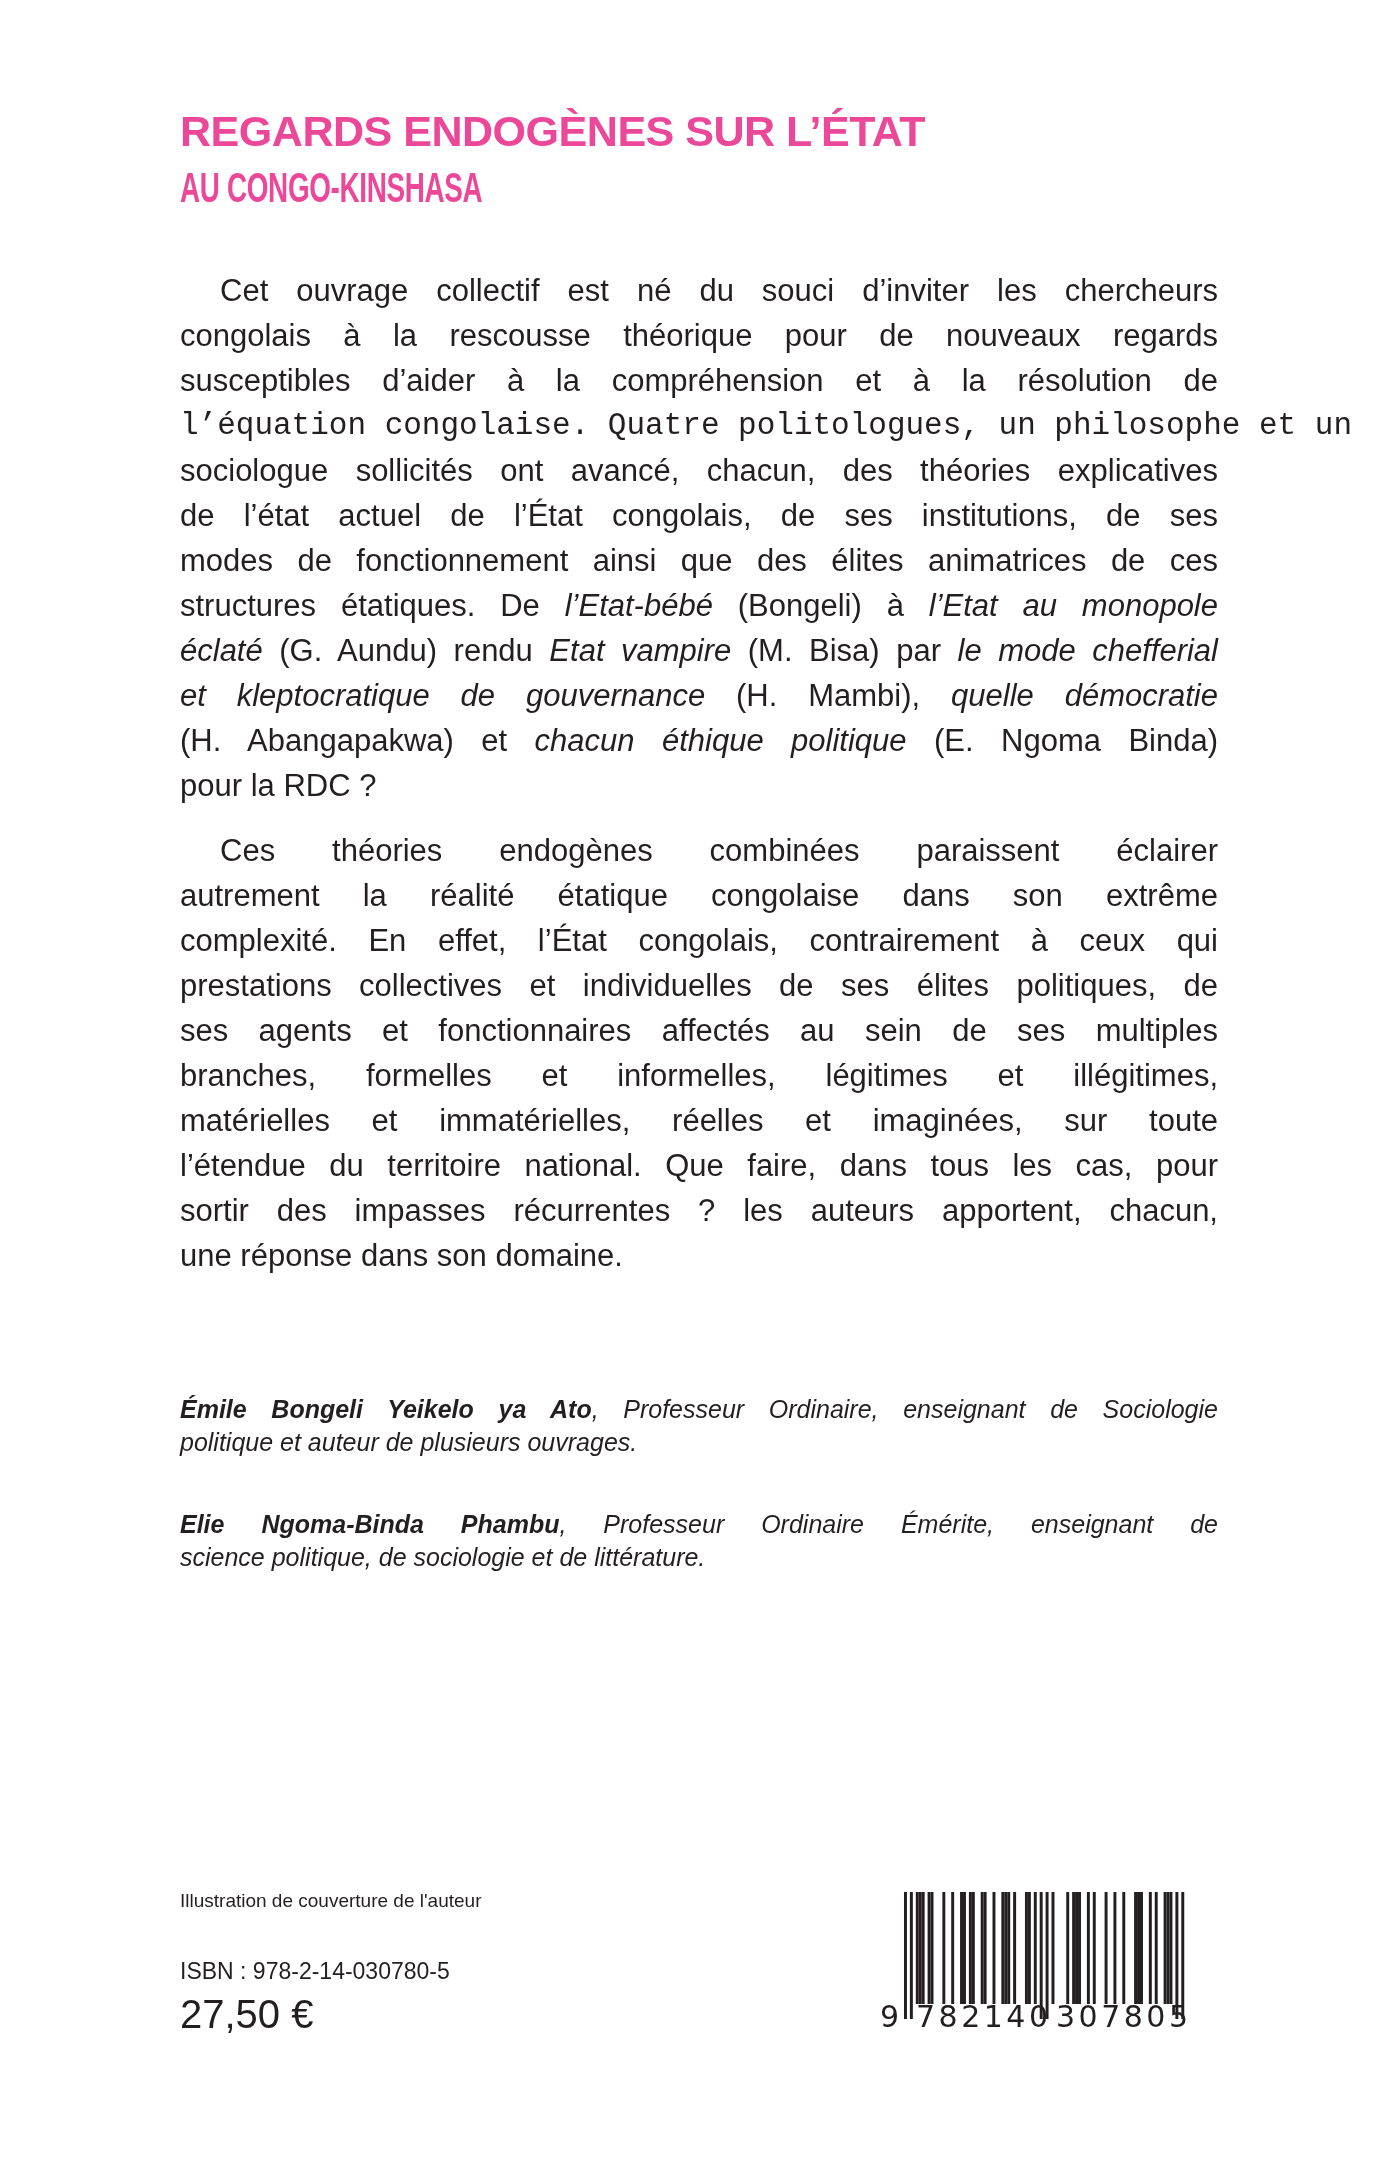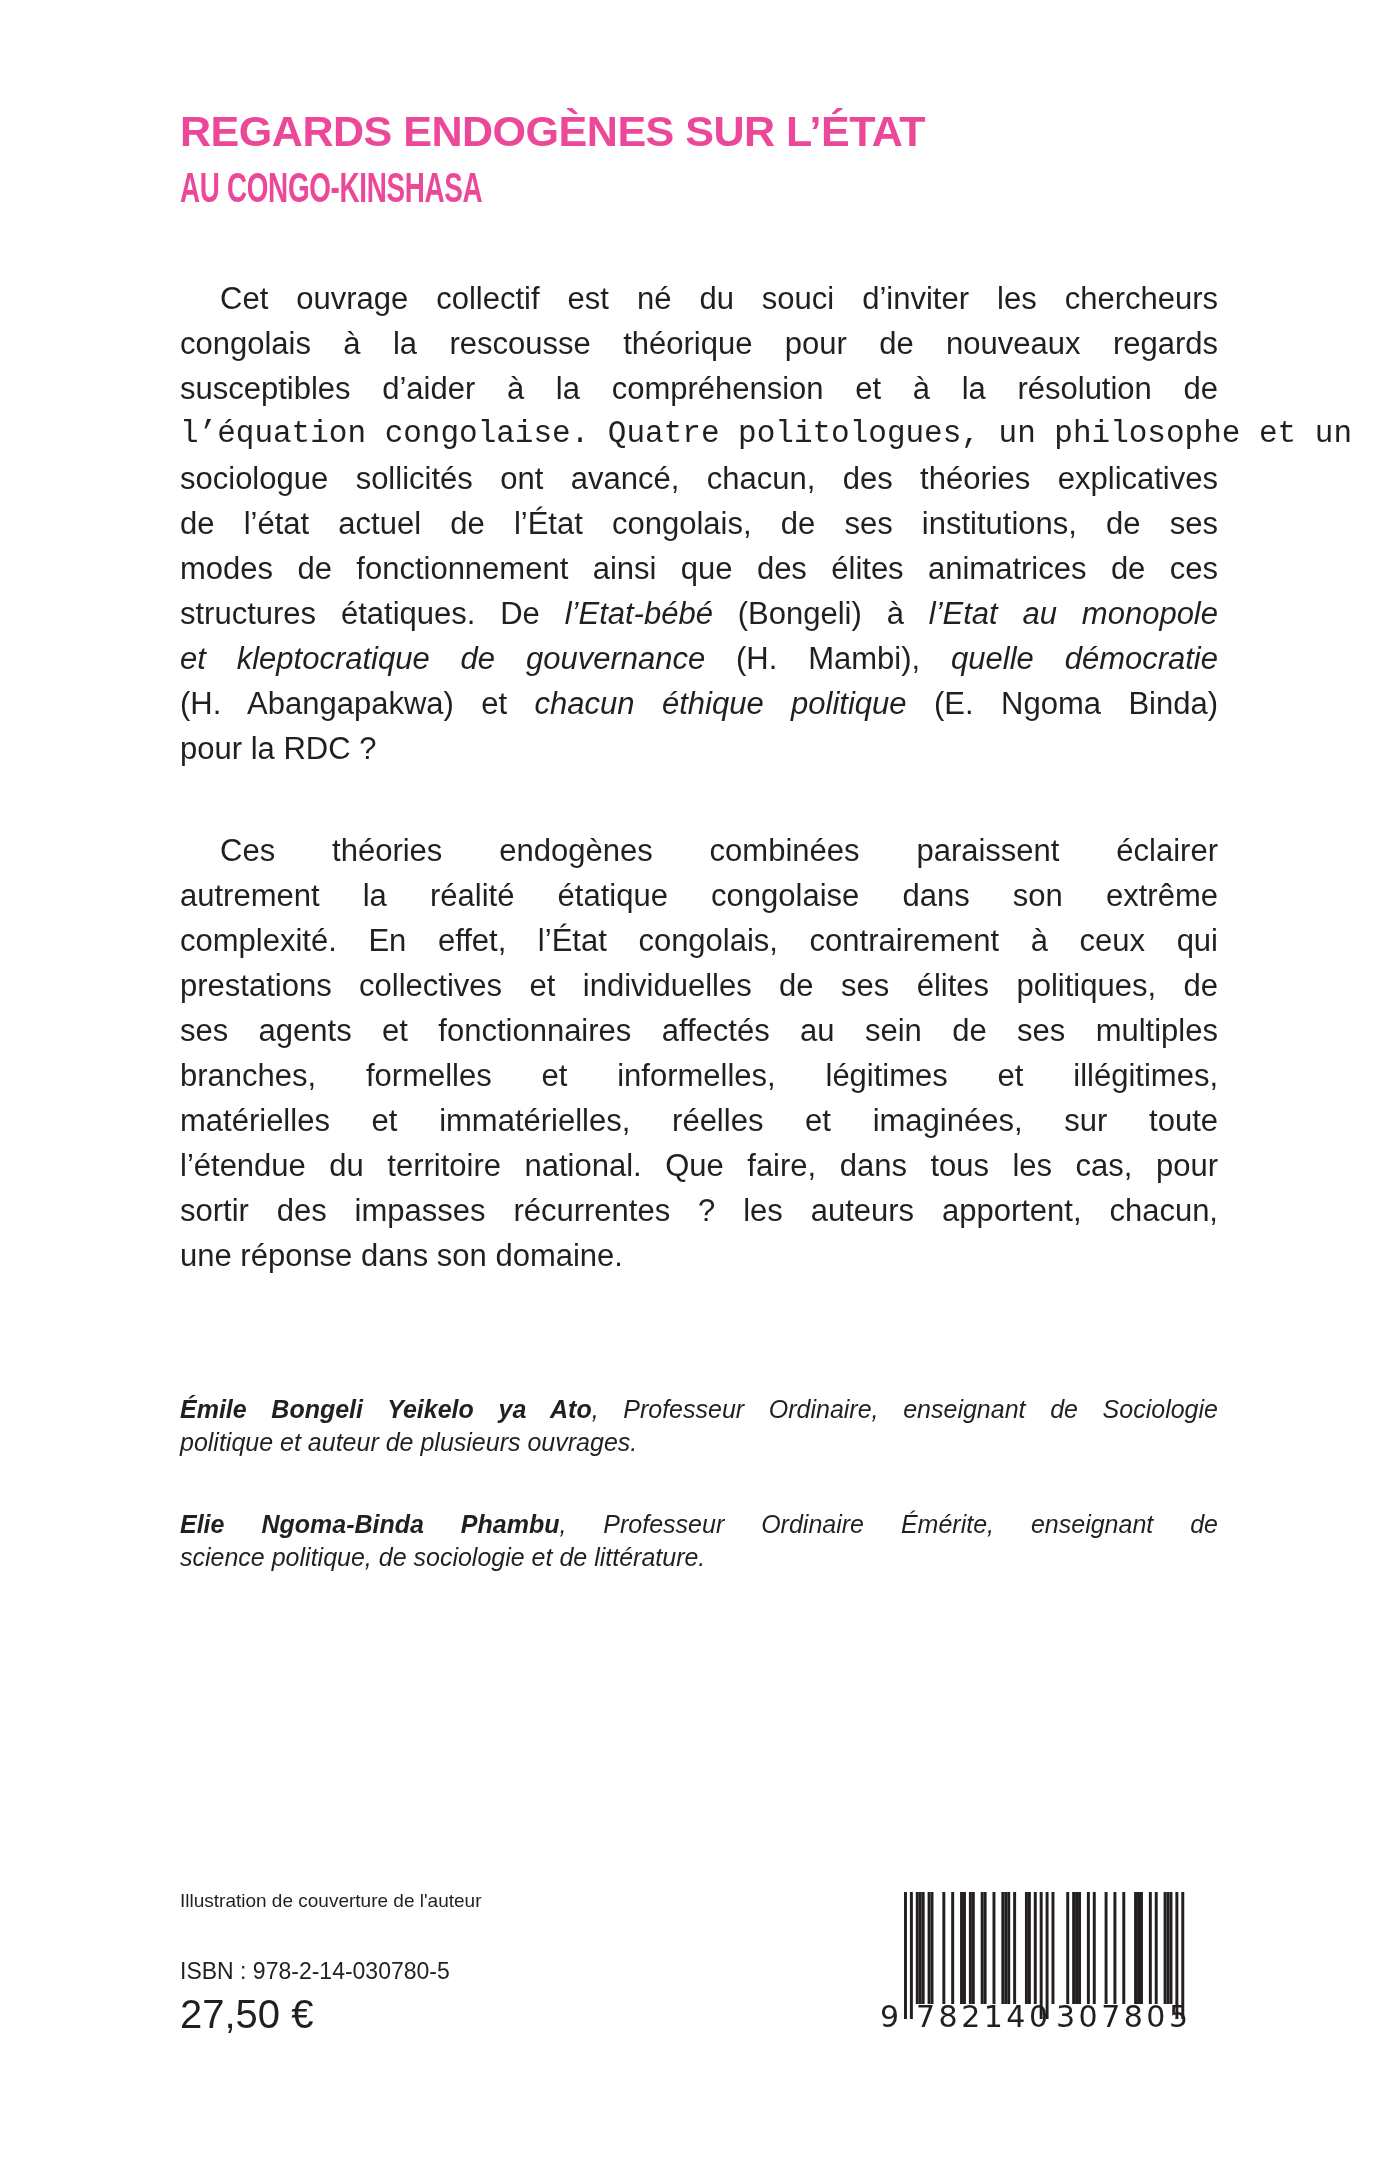--- a/index.html
+++ b/index.html
@@ -49,28 +49,29 @@
 </style>
 </head>
 <body>
 
 <div class="title">
   <span class="tl" style="transform: scaleX(1.02542);">REGARDS ENDOGÈNES SUR L’ÉTAT</span>
   <span class="tl" style="transform: scaleX(0.663426);">AU CONGO-KINSHASA</span>
 </div>
 
 <div class="body para1">
-    <span class="line indent" style="white-space: nowrap; margin-top: 8px;"><span>Cet ouvrage collectif est né du souci d’inviter les chercheurs</span></span>
+    <span class="line indent" style="white-space: nowrap;"><span>Cet ouvrage collectif est né du souci d’inviter les chercheurs</span></span>
     <span class="line" style="white-space: nowrap;"><span>congolais à la rescousse théorique pour de nouveaux regards</span></span>
     <span class="line" style="white-space: nowrap;"><span>susceptibles d’aider à la compréhension et à la résolution de</span></span>
     <span class="line" style="white-space: nowrap; font-family: Liberation Mono, monospace;"><span>l’équation congolaise. Quatre politologues, un philosophe et un</span></span>
     <span class="line" style="white-space: nowrap;"><span>sociologue sollicités ont avancé, chacun, des théories explicatives</span></span>
     <span class="line" style="white-space: nowrap;"><span>de l’état actuel de l’État congolais, de ses institutions, de ses</span></span>
     <span class="line" style="white-space: nowrap;"><span>modes de fonctionnement ainsi que des élites animatrices de ces</span></span>
     <span class="line" style="white-space: nowrap;"><span>structures étatiques. De </span><i>l’Etat-bébé</i><span> (Bongeli) à </span><i>l’Etat au monopole</i></span>
+    <span class="line" style="white-space: nowrap;"><i>éclaté</i><span> (G. Aundu) rendu </span><i>Etat vampire</i><span> (M. Bisa) par </span><i>le mode chefferial</i></span>
     <span class="line" style="white-space: nowrap;"><i>et kleptocratique de gouvernance</i><span> (H. Mambi), </span><i>quelle démocratie</i></span>
     <span class="line" style="white-space: nowrap;"><span>(H. Abangapakwa) et </span><i>chacun éthique politique</i><span> (E. Ngoma Binda)</span></span>
     <span class="line last" style="white-space: nowrap;"><span>pour la RDC ?</span></span>
   </div>
 <div class="body para2">
     <span class="line indent" style="white-space: nowrap;"><span>Ces théories endogènes combinées paraissent éclairer</span></span>
     <span class="line" style="white-space: nowrap;"><span>autrement la réalité étatique congolaise dans son extrême</span></span>
     <span class="line" style="white-space: nowrap;"><span>complexité. En effet, l’État congolais, contrairement à ceux qui</span></span>
     <span class="line" style="white-space: nowrap;"><span>prestations collectives et individuelles de ses élites politiques, de</span></span>
     <span class="line" style="white-space: nowrap;"><span>ses agents et fonctionnaires affectés au sein de ses multiples</span></span>

